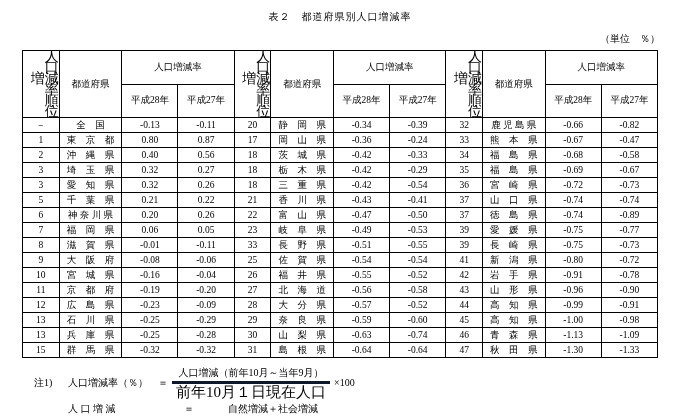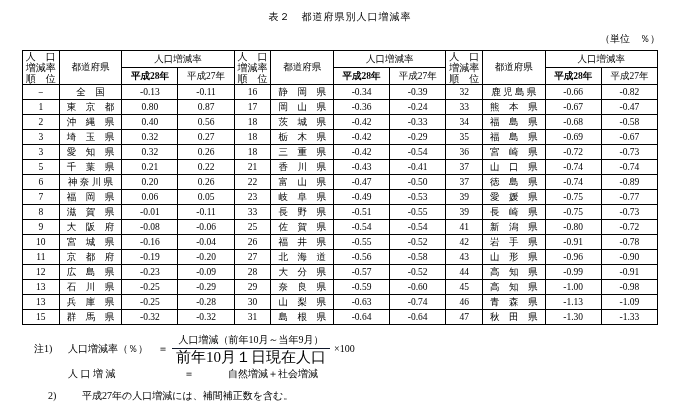--- a/index.html
+++ b/index.html
@@ -70,25 +70,26 @@
     width: 58px;
     text-align: center;
     letter-spacing: 0px;
   }
   .col-val {
     width: 52px;
     text-align: right;
     padding-right: 6px;
   }
   .sub {
-    font-size: 10px;
+    font-size: 14px;
     line-height: 11px;
+    text-align: right;
   }
   .sub b {
-    font-weight: bold;
+    font-weight: normal;
   }
   .sepL {
     border-left: 2px solid #000;
   }
   .bottomRow td {
     border-bottom: 2px solid #000;
   }
   .notes {
     margin: 8px 0 0 0;
     padding-left: 34px;
@@ -105,21 +106,21 @@
   .note1 .txt {
     white-space: nowrap;
   }
   .frac {
     display: inline-block;
     vertical-align: middle;
     text-align: center;
     margin: 0 4px;
   }
   .frac .num {
-    border-bottom: 1px solid #0f172a;
+    border-bottom: 3px solid #0f172a;
     padding: 0 4px 1px 4px;
     display: block;
     font-size: 10px;
   }
   .frac .den {
     display: block;
     padding: 1px 4px 0 4px;
     font-size: 15px;
   }
   .note1b {
@@ -198,21 +199,21 @@
         <td class="sub">平成27年</td>
         <td class="sub"><b>平成28年</b></td>
         <td class="sub">平成27年</td>
       </tr>
 
       <tr>
         <td class="col-rank">－</td>
         <td class="col-pref">全　国</td>
         <td class="col-val">-0.13</td>
         <td class="col-val">-0.11</td>
-        <td class="col-rank sepL">16</td>
+        <td class="col-rank sepL">20</td>
         <td class="col-pref">静　岡　県</td>
         <td class="col-val">-0.34</td>
         <td class="col-val">-0.39</td>
         <td class="col-rank sepL">32</td>
         <td class="col-pref">鹿 児 島 県</td>
         <td class="col-val">-0.66</td>
         <td class="col-val">-0.82</td>
       </tr>
       <tr>
         <td class="col-rank">1</td>

